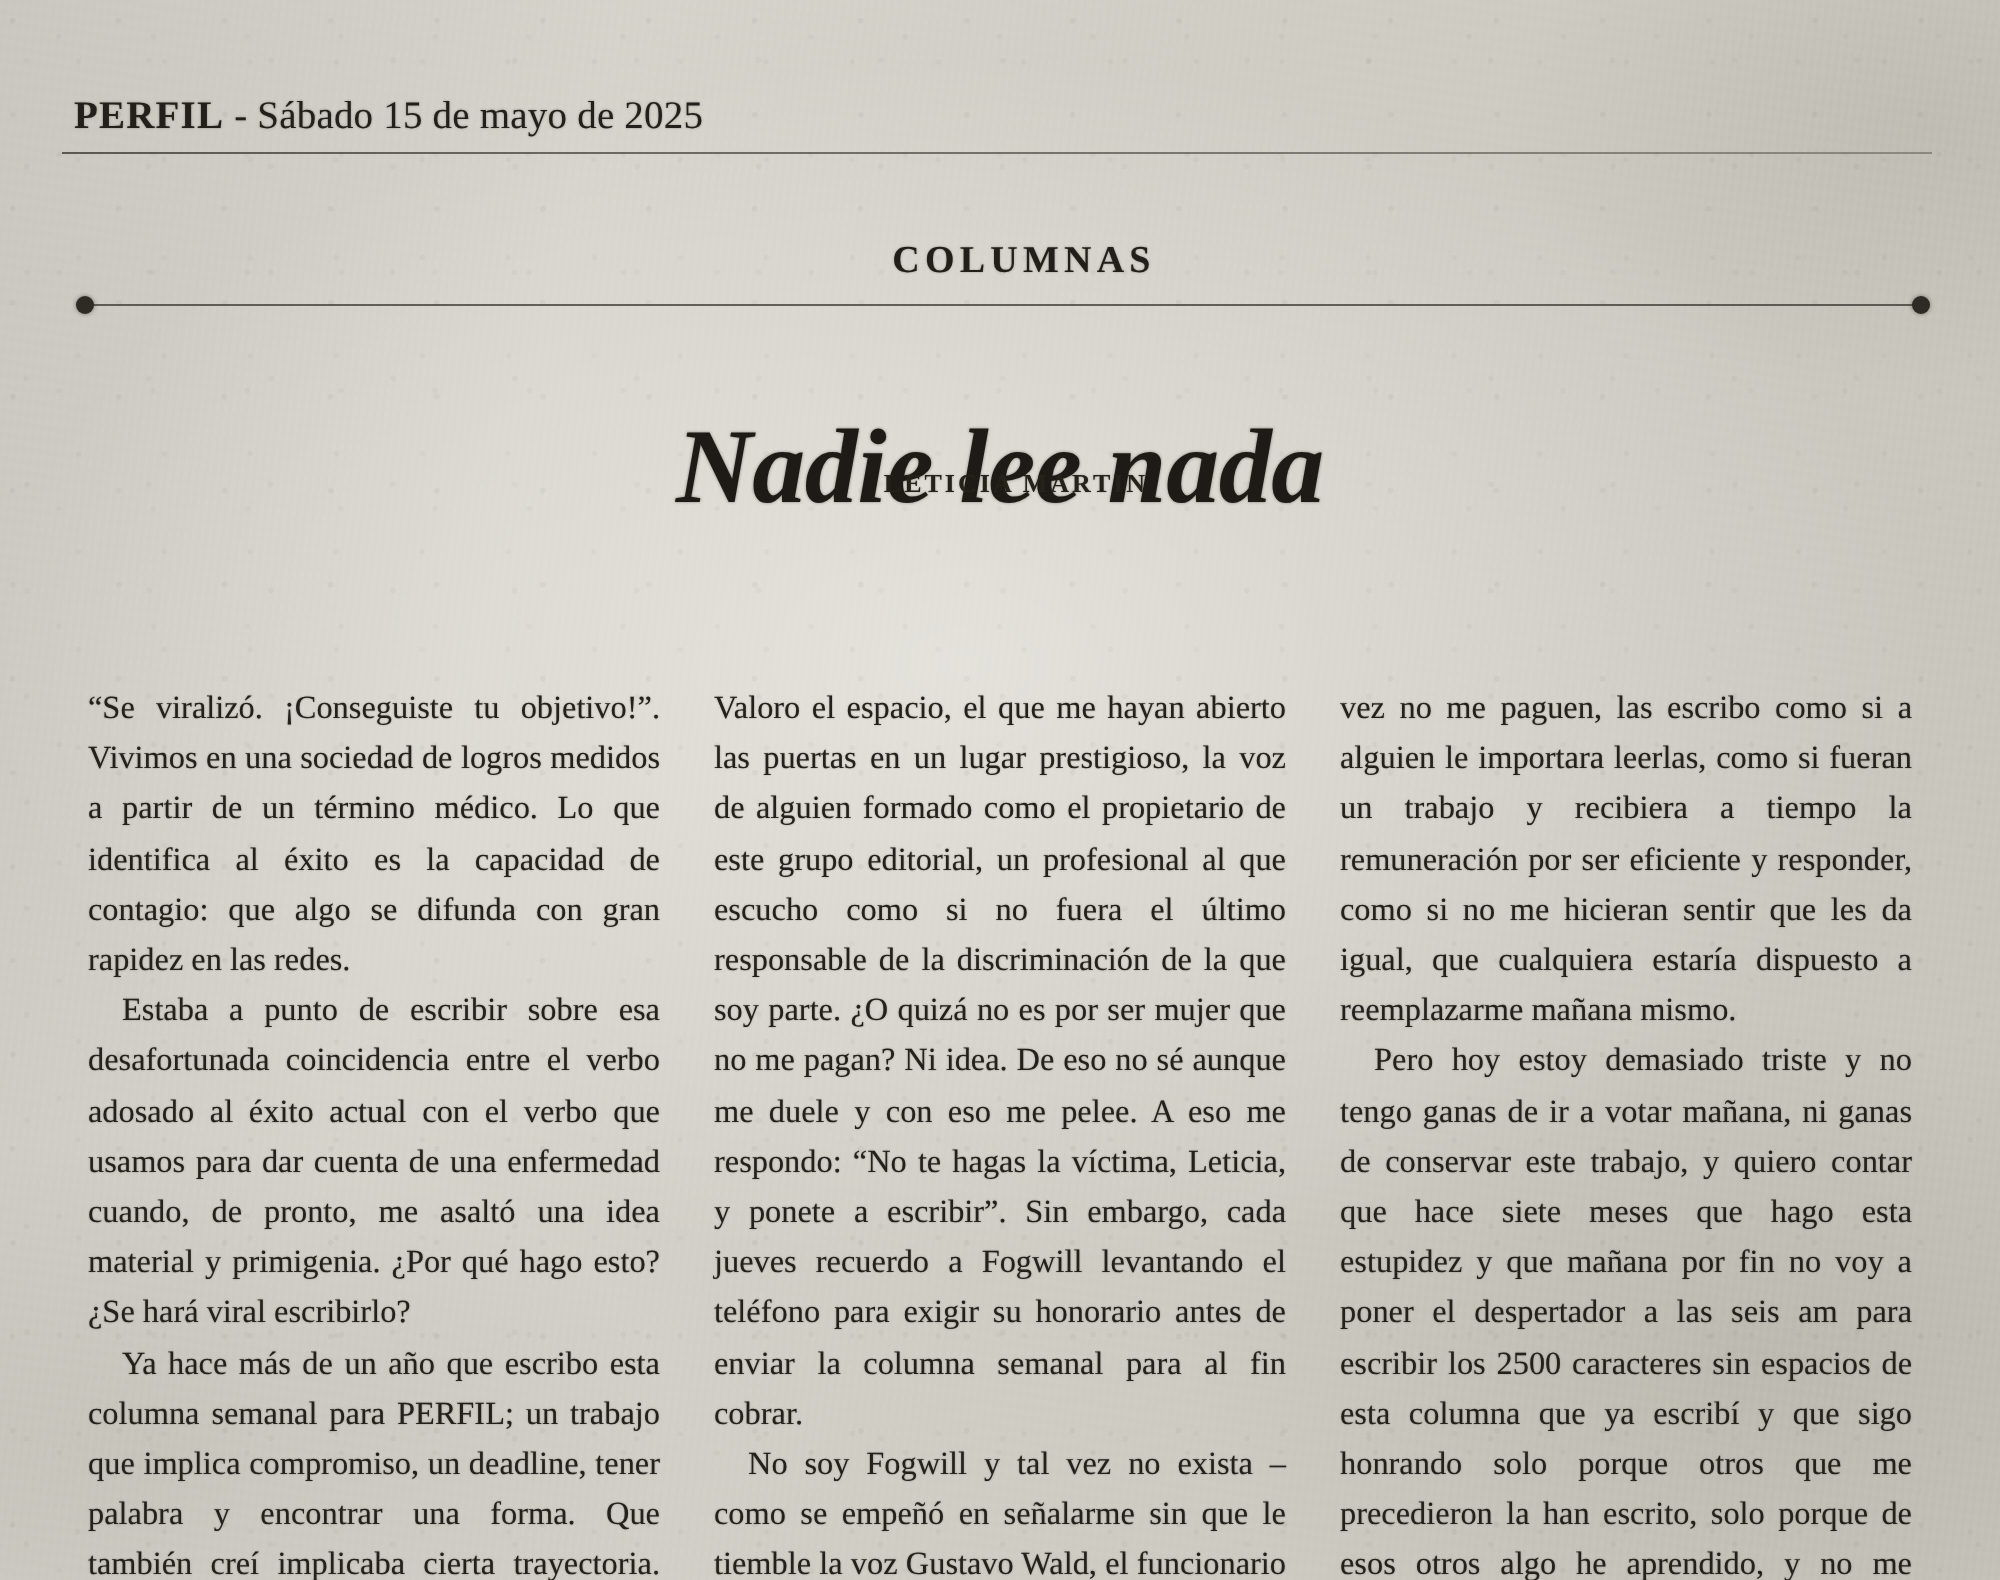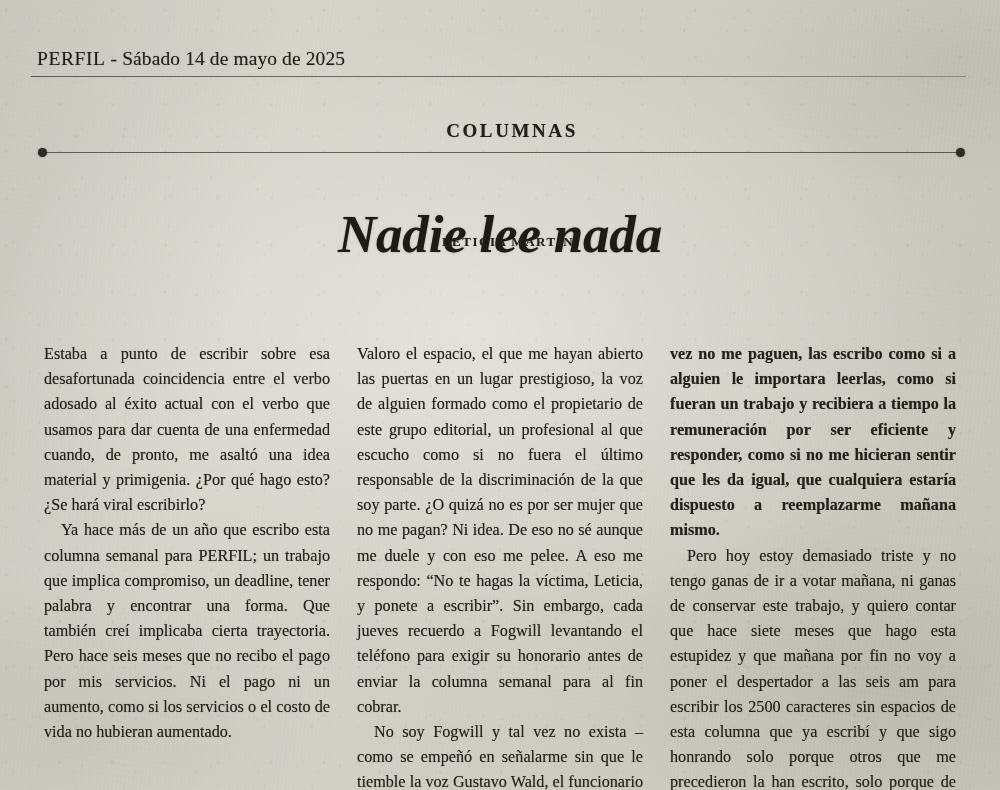--- a/index.html
+++ b/index.html
@@ -61,21 +61,21 @@
     position: absolute;
     left: 37px;
     top: 48px;
     font-size: 19.5px;
     letter-spacing: 0.1px;
     white-space: nowrap;
     color: #231f1a;
     text-shadow: 0 0 1.1px rgba(40,36,30,0.42);
   }
   .masthead .brand {
-    font-weight: normal;
+    font-weight: bold;
     letter-spacing: 0.6px;
   }
   .masthead .dateline { font-weight: normal; }
 
   .rule-head {
     position: absolute;
     left: 31px;
     top: 76px;
     width: 935px;
     height: 1px;
@@ -158,49 +158,50 @@
     line-height: 25.2px;
     text-align: justify;
     text-justify: inter-word;
     hyphens: manual;
     color: #24211c;
     text-shadow: 0 0 0.85px rgba(40,36,30,0.45);
   }
   .col p { margin: 0; }
   .col p + p { text-indent: 17px; }
   .col p:first-child { text-indent: 0; }
-  .col.cont p:first-child { text-indent: 0; font-weight: bold; }
+  .col.cont p:first-child { text-indent: 0; }
 </style>
 </head>
 <body>
 
 <div class="page">
   <div class="grain"></div>
   <div class="grain2"></div>
 
   <div class="content">
 
     <div class="masthead">
-      <span class="brand">PERFIL</span><span class="dateline"> - </span><span class="dateline">Sábado 14 de mayo de 2025</span>
+      <span class="brand">PERFIL</span><span class="dateline"> - </span><span class="dateline">Sábado 15 de mayo de 2025</span>
     </div>
 
     <div class="rule-head"></div>
 
     <div class="kicker">COLUMNAS</div>
 
     <div class="rule-section"></div>
     <div class="rule-dot left"></div>
     <div class="rule-dot right"></div>
 
     <h1 class="headline">Nadie lee nada</h1>
 
     <div class="byline">LETICIA MARTIN</div>
 
     <div class="columns">
       <div class="col">
+        <p>“Se viralizó. ¡Conseguiste tu objetivo!”. Vivimos en una sociedad de logros medidos a partir de un término médico. Lo que identifica al éxito es la capacidad de contagio: que algo se difunda con gran rapidez en las redes.</p>
         <p>Estaba a punto de escribir sobre esa desafortunada coincidencia entre el verbo adosado al éxito actual con el verbo que usamos para dar cuenta de una enfermedad cuando, de pronto, me asaltó una idea material y primigenia. ¿Por qué hago esto? ¿Se hará viral escribirlo?</p>
         <p>Ya hace más de un año que escribo esta columna semanal para PERFIL; un trabajo que implica compromiso, un deadline, tener palabra y encontrar una forma. Que también creí implicaba cierta trayectoria. Pero hace seis meses que no recibo el pago por mis servicios. Ni el pago ni un aumento, como si los servicios o el costo de vida no hubieran aumentado.</p>
       </div>
       <div class="col">
         <p>Valoro el espacio, el que me hayan abierto las puertas en un lugar prestigioso, la voz de alguien formado como el propietario de este grupo editorial, un profesional al que escucho como si no fuera el último responsable de la discriminación de la que soy parte. ¿O quizá no es por ser mujer que no me pagan? Ni idea. De eso no sé aunque me duele y con eso me pelee. A eso me respondo: “No te hagas la víctima, Leticia, y ponete a escribir”. Sin embargo, cada jueves recuerdo a Fogwill levantando el teléfono para exigir su honorario antes de enviar la columna semanal para al fin cobrar.</p>
         <p>No soy Fogwill y tal vez no exista –como se empeñó en señalarme sin que le tiemble la voz Gustavo Wald, el funcionario que el albertismo bancó hasta el último segundo–. Lo asumo, entonces. Si quieren, no soy, no sé, no existo. Pero acá estoy, y si escribo columnas que tal</p>
       </div>
       <div class="col cont">
         <p>vez no me paguen, las escribo como si a alguien le importara leerlas, como si fueran un trabajo y recibiera a tiempo la remuneración por ser eficiente y responder, como si no me hicieran sentir que les da igual, que cualquiera estaría dispuesto a reemplazarme mañana mismo.</p>
         <p>Pero hoy estoy demasiado triste y no tengo ganas de ir a votar mañana, ni ganas de conservar este trabajo, y quiero contar que hace siete meses que hago esta estupidez y que mañana por fin no voy a poner el despertador a las seis am para escribir los 2500 caracteres sin espacios de esta columna que ya escribí y que sigo honrando solo porque otros que me precedieron la han escrito, solo porque de esos otros algo he aprendido, y no me quiero rendir.</p>

